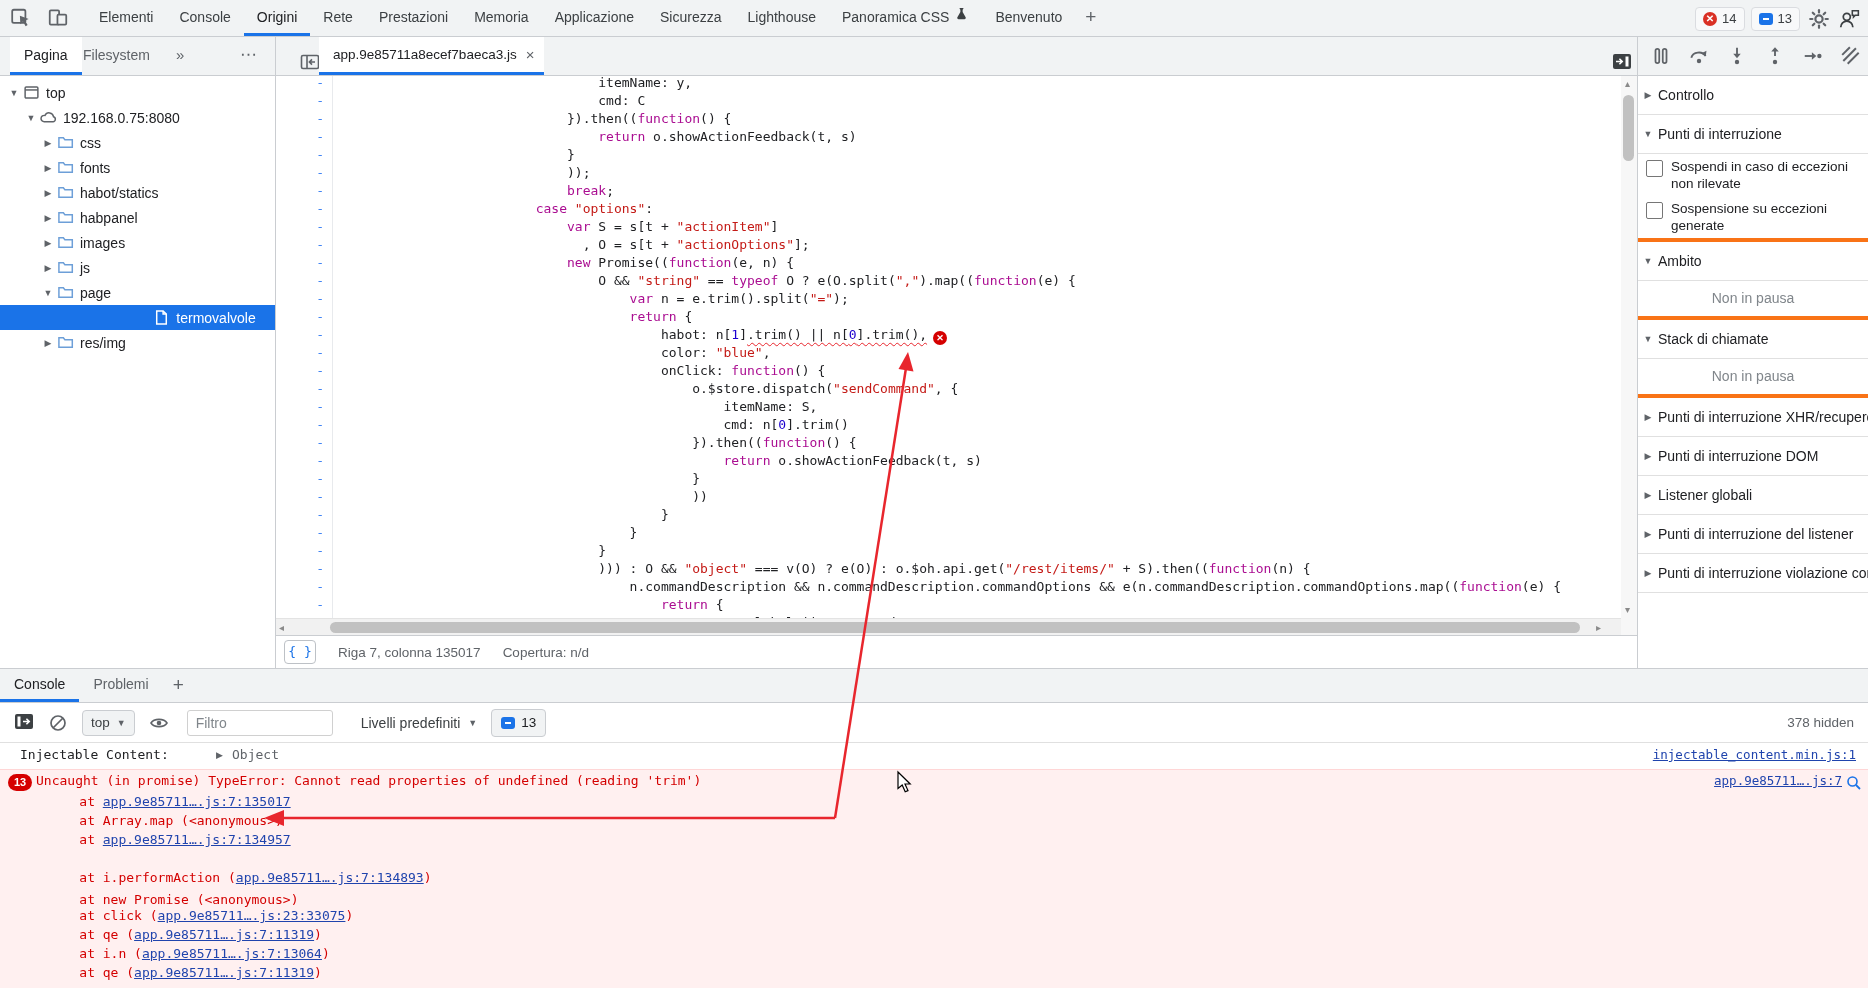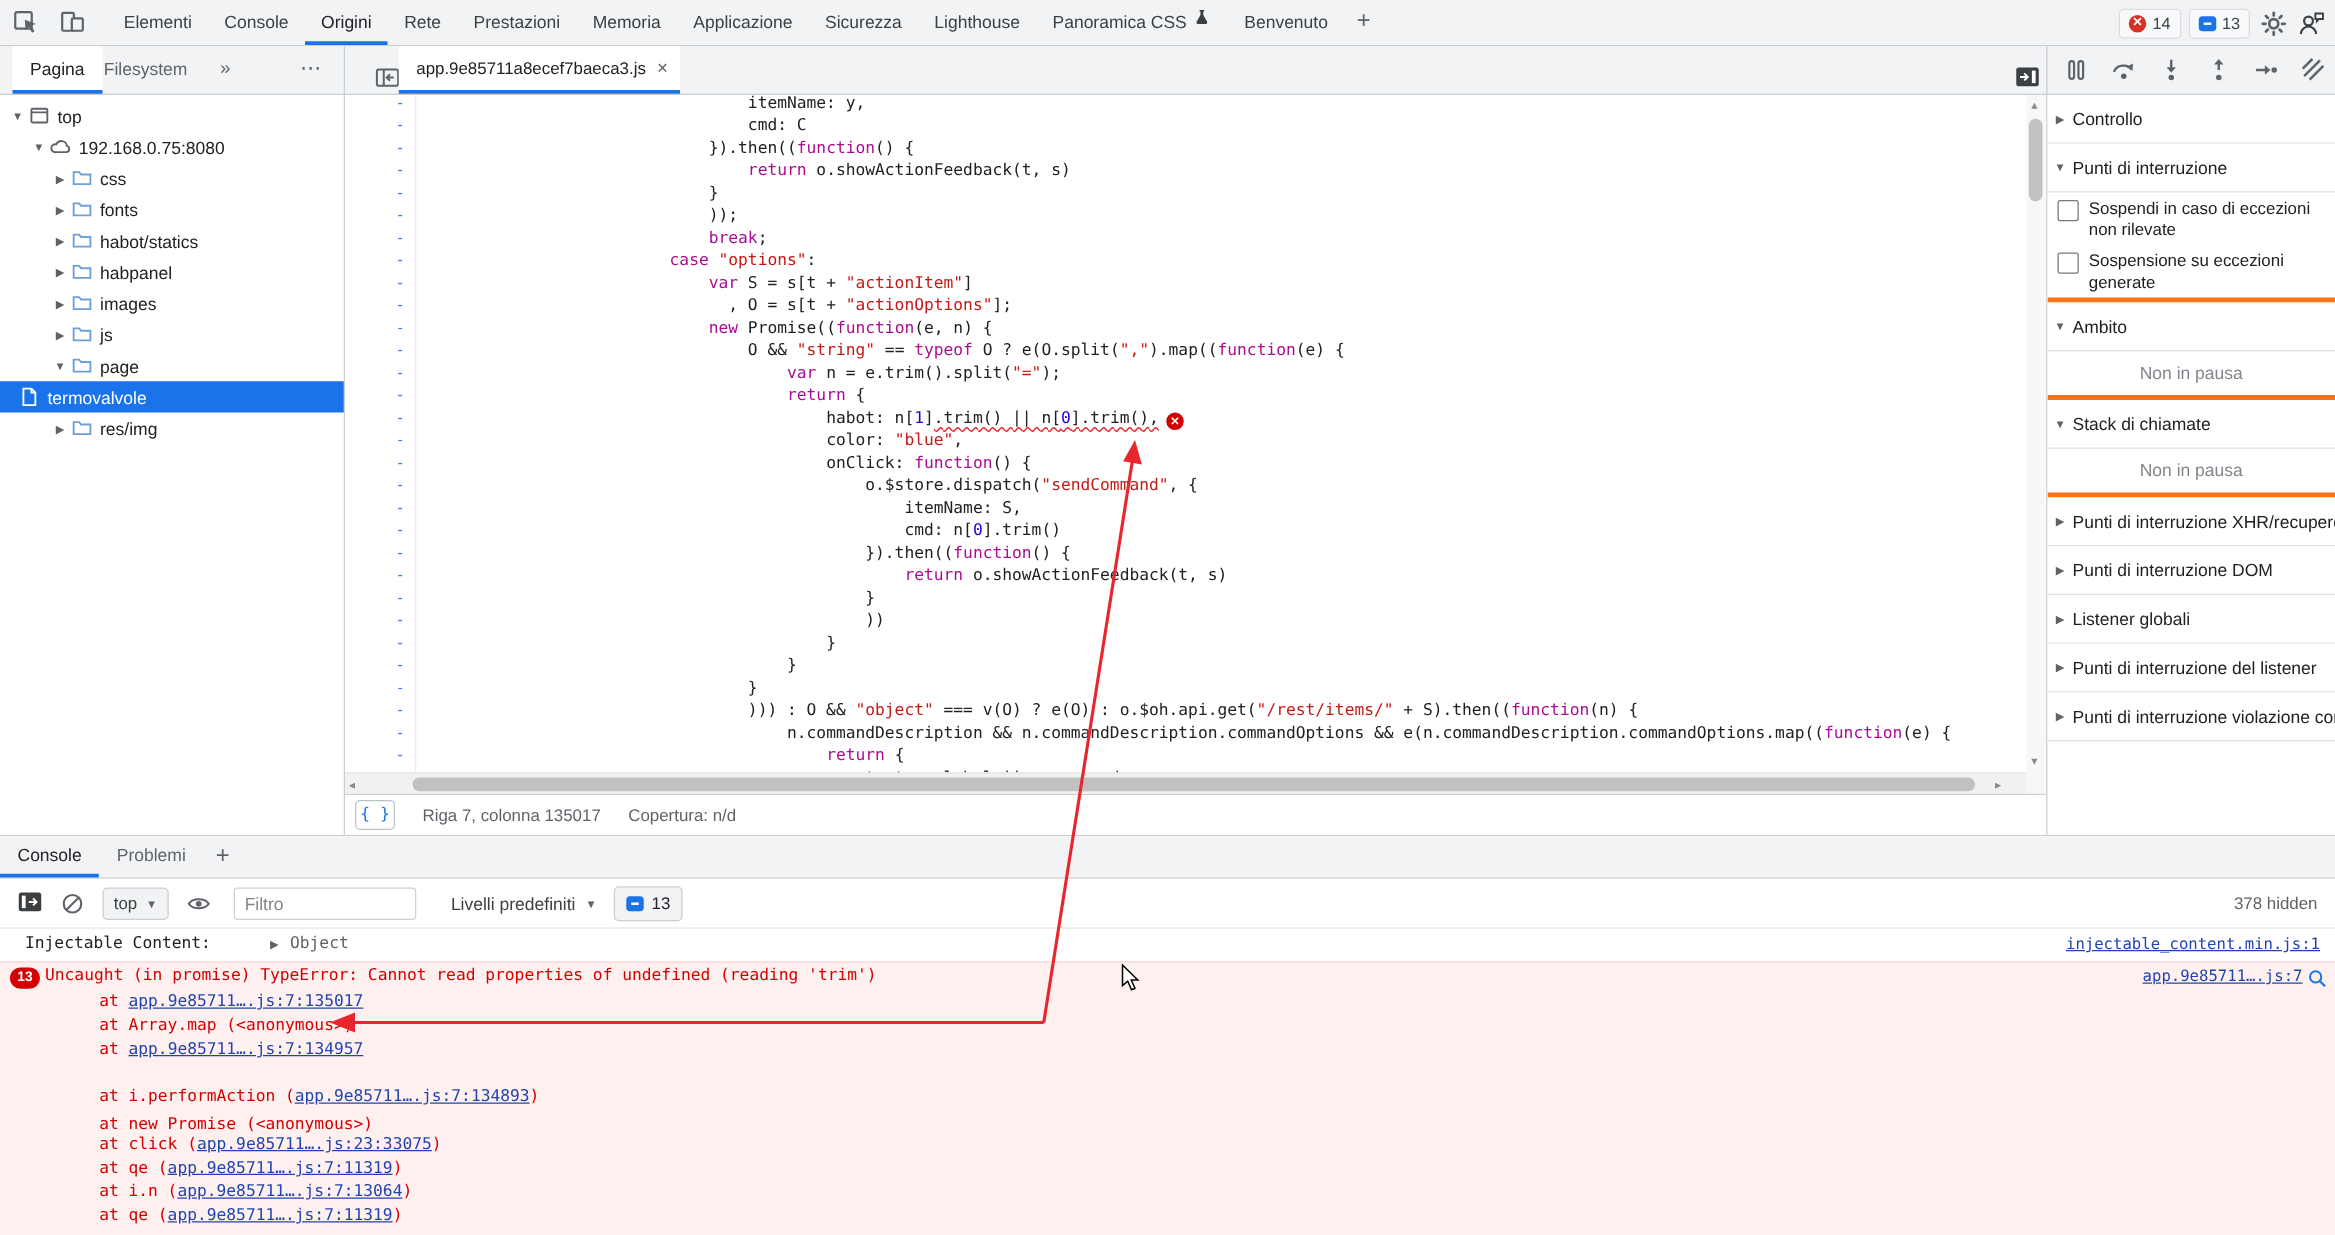--- a/index.html
+++ b/index.html
@@ -332,21 +332,21 @@
         </svg></span>
       <span>js</span>
     </div>
     <div class="trow" style="top: 204px; padding-left: 42px;">
       <span class="texp">▼</span>
       <span class="ticon" style="color: rgb(109, 159, 216);"><svg width="17" height="17" viewBox="0 0 16 16">
           <path d="M1.8,3.5 h4.2 l1.4,1.8 h7 v7.2 h-12.6 z" fill="none" stroke="currentColor" stroke-width="1.4"></path>
         </svg></span>
       <span>page</span>
     </div>
-    <div class="trow sel" style="top: 229px; ">
+    <div class="trow sel" style="top: 229px; padding-left: 59px; justify-content: center;">
       <span class="texp"></span>
       <span class="ticon" style="color: rgb(255, 255, 255);"><svg width="17" height="17" viewBox="0 0 16 16">
           <path d="M3.5,1.8 h6 l3,3 v9.4 h-9 z" fill="none" stroke="currentColor" stroke-width="1.4"></path>
           <path d="M9.5,1.8 v3 h3" fill="none" stroke="currentColor" stroke-width="1.4"></path>
         </svg></span>
       <span>termovalvole</span>
     </div>
     <div class="trow" style="top: 254px; padding-left: 42px;">
       <span class="texp">▶</span>
       <span class="ticon" style="color: rgb(109, 159, 216);"><svg width="17" height="17" viewBox="0 0 16 16">

